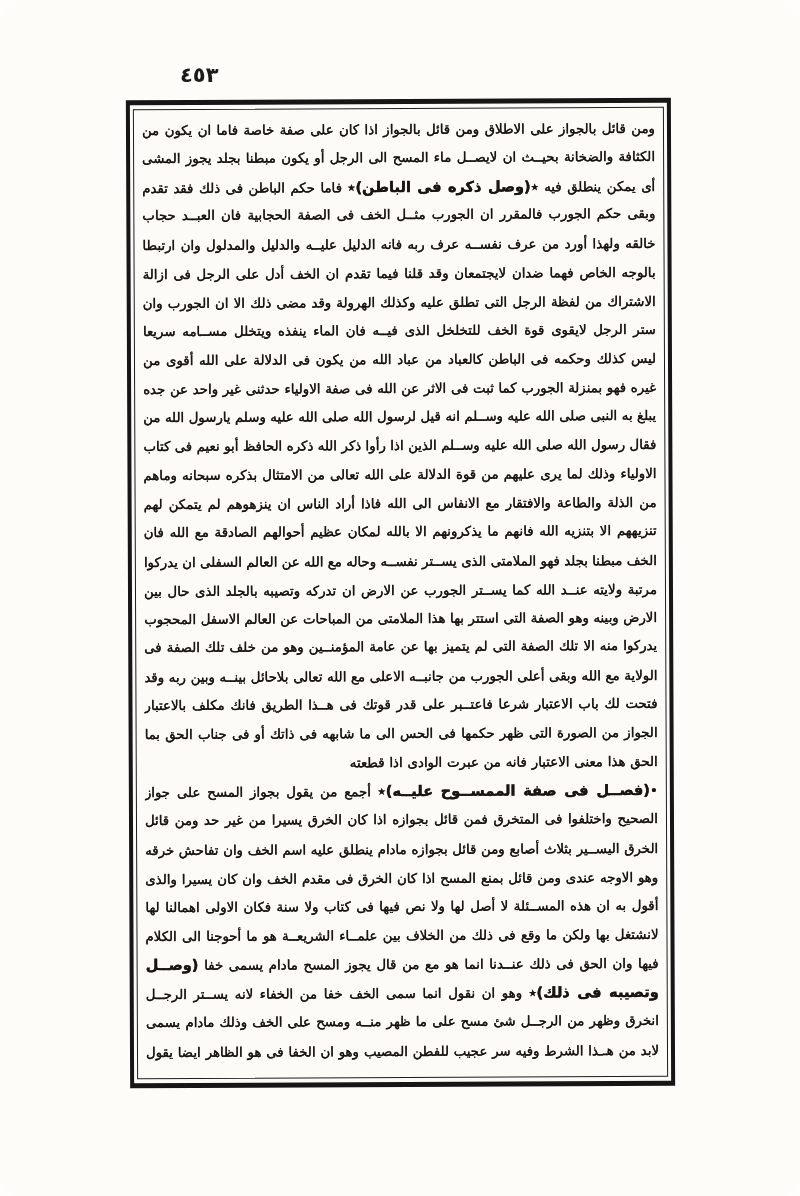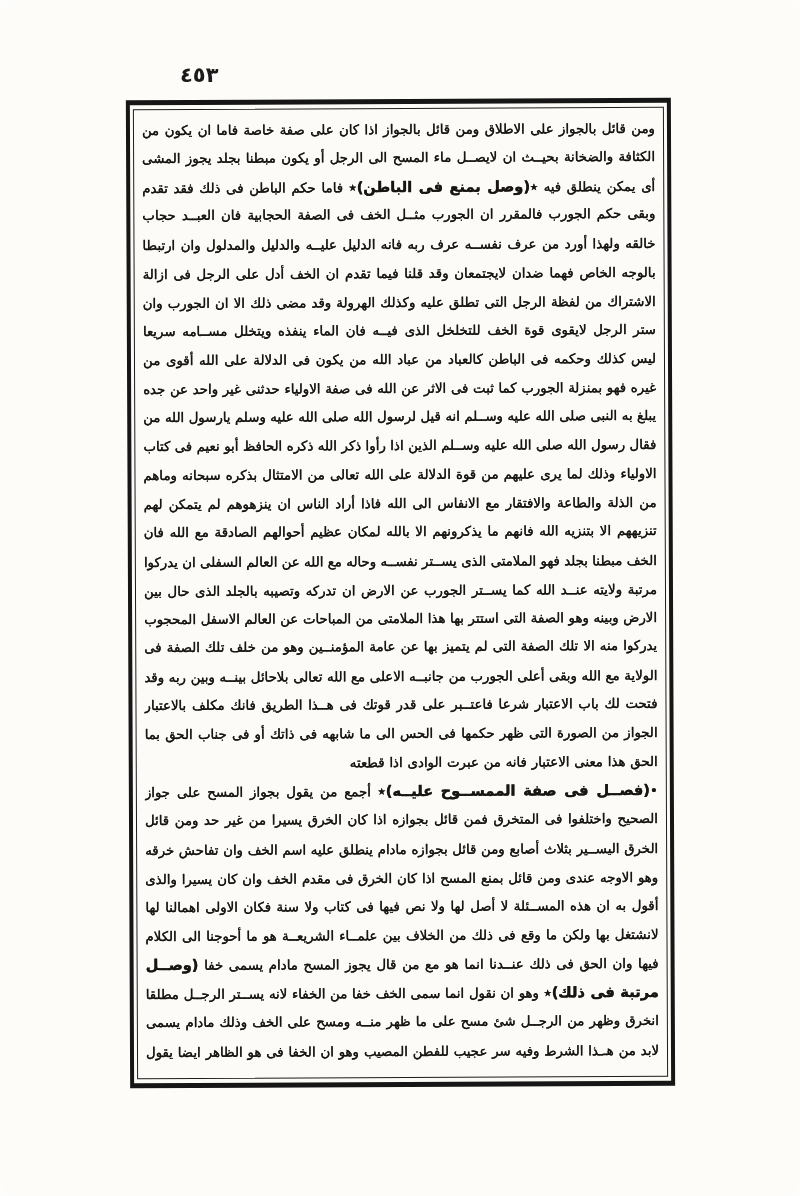--- a/index.html
+++ b/index.html
@@ -80,21 +80,21 @@
   <div class="page-number">٤٥٣</div>
 
   <div class="frame-outer">
     <div class="frame-inner">
       <div class="text-block" dir="rtl">
 
           <div class="line"><span class="seg">ومن قائل بالجواز على الاطلاق ومن قائل بالجواز اذا كان على صفة خاصة فاما ان يكون من</span><span class="seg seg-bold"></span><span class="seg"></span></div>
 
           <div class="line"><span class="seg">الكثافة والضخانة بحيــث ان لايصــل ماء المسح الى الرجل أو يكون مبطنا بجلد يجوز المشى فيه</span></div>
 
-          <div class="line"><span class="seg">أى يمكن ينطلق فيه </span><span class="seg seg-bold">٭(وصل بمنع فى الباطن)٭</span><span class="seg"> فاما حكم الباطن فى ذلك فقد تقدم فى الخف</span></div>
+          <div class="line"><span class="seg">أى يمكن ينطلق فيه </span><span class="seg seg-bold">٭(وصل ذكره فى الباطن)٭</span><span class="seg"> فاما حكم الباطن فى ذلك فقد تقدم فى الخف</span></div>
 
           <div class="line"><span class="seg">وبقى حكم الجورب فالمقرر ان الجورب مثــل الخف فى الصفة الحجابية فان العبــد حجاب دون</span></div>
 
           <div class="line"><span class="seg">خالقه ولهذا أورد من عرف نفســه عرف ربه فانه الدليل عليــه والدليل والمدلول وان ارتبطا</span><span class="seg seg-bold"></span><span class="seg"></span></div>
 
           <div class="line"><span class="seg">بالوجه الخاص فهما ضدان لايجتمعان وقد قلنا فيما تقدم ان الخف أدل على الرجل فى ازالة</span><span class="seg seg-bold"></span><span class="seg"></span></div>
 
           <div class="line"><span class="seg">الاشتراك من لفظة الرجل التى تطلق عليه وكذلك الهرولة وقد مضى ذلك الا ان الجورب وان</span><span class="seg seg-bold"></span><span class="seg"></span></div>
 
           <div class="line"><span class="seg">ستر الرجل لايقوى قوة الخف للتخلخل الذى فيــه فان الماء ينفذه ويتخلل مســامه سريعا والخف</span></div>
@@ -136,21 +136,21 @@
           <div class="line"><span class="seg">الخرق اليســير بثلاث أصابع ومن قائل بجوازه مادام ينطلق عليه اسم الخف وان تفاحش خرقه</span><span class="seg seg-bold"></span><span class="seg"></span></div>
 
           <div class="line"><span class="seg">وهو الاوجه عندى ومن قائل بمنع المسح اذا كان الخرق فى مقدم الخف وان كان يسيرا والذى</span><span class="seg seg-bold"></span><span class="seg"></span></div>
 
           <div class="line"><span class="seg">أقول به ان هذه المســئلة لا أصل لها ولا نص فيها فى كتاب ولا سنة فكان الاولى اهمالنا لها وان</span></div>
 
           <div class="line"><span class="seg">لانشتغل بها ولكن ما وقع فى ذلك من الخلاف بين علمــاء الشريعــة هو ما أحوجنا الى الكلام</span><span class="seg seg-bold"></span><span class="seg"></span></div>
 
           <div class="line"><span class="seg">فيها وان الحق فى ذلك عنــدنا انما هو مع من قال يجوز المسح مادام يسمى خفا </span><span class="seg seg-bold">(وصــل فى حكم</span></div>
 
-          <div class="line"><span class="seg"></span><span class="seg seg-bold">مرتبة فى ذلك)٭</span><span class="seg"> وهو ان نقول انما سمى الخف خفا من الخفاء لانه يســتر الرجــل مطلقا فاذا</span></div>
+          <div class="line"><span class="seg"></span><span class="seg seg-bold">وتصيبه فى ذلك)٭</span><span class="seg"> وهو ان نقول انما سمى الخف خفا من الخفاء لانه يســتر الرجــل مطلقا فاذا</span></div>
 
           <div class="line"><span class="seg">انخرق وظهر من الرجــل شئ مسح على ما ظهر منــه ومسح على الخف وذلك مادام يسمى خفا</span></div>
 
           <div class="line"><span class="seg">لابد من هــذا الشرط وفيه سر عجيب للفطن المصيب وهو ان الخفا فى هو الظاهر ايضا يقول</span><span class="seg seg-bold"></span><span class="seg"></span></div>
         </div>
     </div>
   </div>
 
 </div>
 

